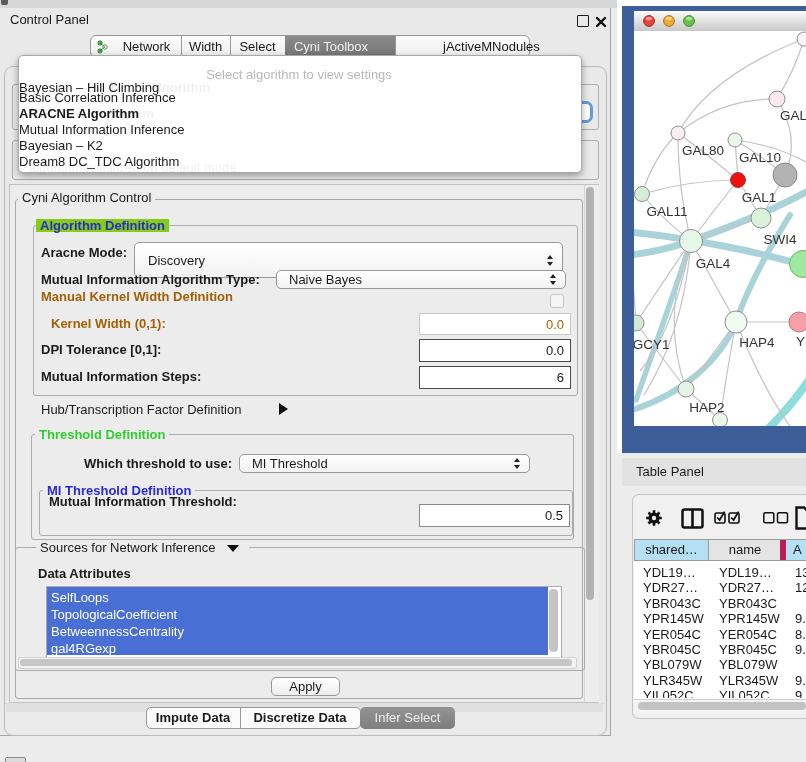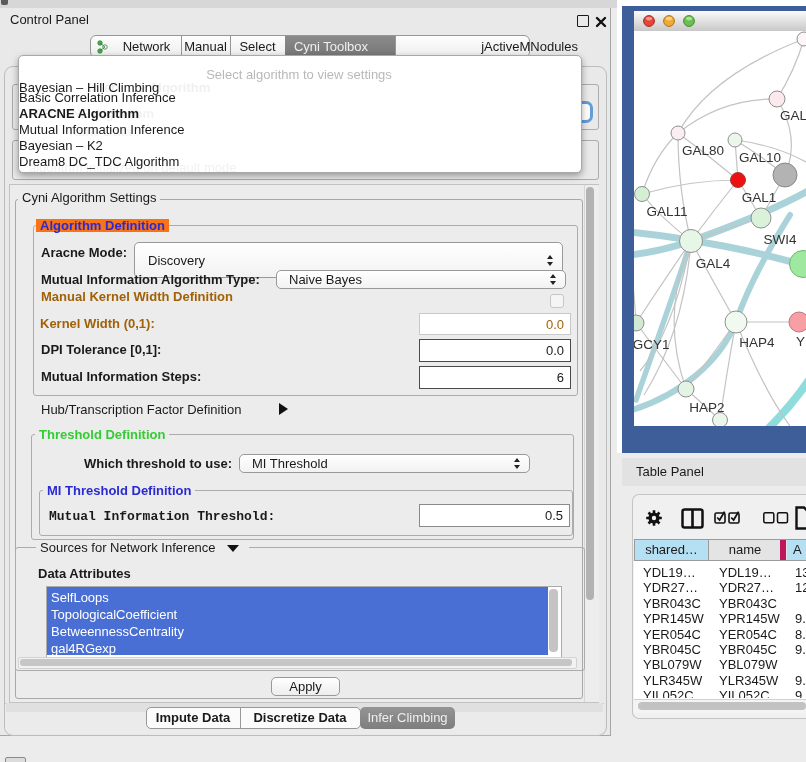--- a/index.html
+++ b/index.html
@@ -38,57 +38,57 @@
 <div class="a" style="left:230px;top:35px;width:1px;height:23px;background:#979797;"></div>
 <div class="a" style="left:285px;top:35px;width:110px;height:23px;background:linear-gradient(#8b8b8b,#757575);border-top:1px solid #979797;border-bottom:1px solid #979797;box-sizing:border-box;"></div>
 <div class="a" style="left:395px;top:35px;width:1px;height:23px;background:#979797;"></div>
 <svg class="a" style="left:96px;top:40px;" width="13" height="14" viewBox="0 0 13 14">
     <circle cx="4" cy="3" r="2.2" fill="#4caf50" stroke="#2e7d32" stroke-width="0.8"></circle>
     <circle cx="9" cy="7" r="2.2" fill="#fff" stroke="#2e7d32" stroke-width="0.8"></circle>
     <circle cx="4" cy="11" r="2.2" fill="#4caf50" stroke="#2e7d32" stroke-width="0.8"></circle>
     <path d="M4 3 L9 7 L4 11" stroke="#2e7d32" stroke-width="0.8" fill="none"></path>
   </svg>
 <div class="a" style="left:112px;top:35px;width:69px;height:23px;line-height:23px;text-align:center;">Network</div>
-<div class="a" style="left:181px;top:35px;width:49px;height:23px;line-height:23px;text-align:center;">Manual</div>
+<div class="a" style="left:181px;top:35px;width:49px;height:23px;line-height:23px;text-align:center;">Width</div>
 <div class="a" style="left:230px;top:35px;width:55px;height:23px;line-height:23px;text-align:center;">Select</div>
 <div class="a" style="left:285px;top:35px;width:92px;height:23px;line-height:23px;text-align:center;color:#efefef;">Cyni Toolbox</div>
-<div class="a" style="left:395px;top:35px;width:135px;height:23px;line-height:23px;text-align:right;padding-left:48px;">jActiveMNodules</div>
+<div class="a" style="left:395px;top:35px;width:135px;height:23px;line-height:23px;text-align:left;padding-left:48px;">jActiveMNodules</div>
 
 <div class="a" style="left:4px;top:66px;width:601px;height:668px;border:1px solid #bcbcbc;border-radius:9px;background:#e9e9e9;"></div>
 
 <div class="gbox" style="left:12px;top:84px;width:585px;height:44px;"></div>
 <div class="gbox" style="left:12px;top:140px;width:585px;height:38px;"></div>
 <div class="a" style="left:560px;top:101px;width:33px;height:22px;background:#fff;border:3px solid #639cd9;border-radius:7px;box-sizing:border-box;"></div>
 
 <div class="a" style="left:9px;top:184px;width:590px;height:519px;border:1px solid #c2c2c2;background:#ececec;box-sizing:border-box;"></div>
 
 <div class="a" style="left:584px;top:185px;width:14px;height:517px;background:#ededed;border-left:1px solid #d6d6d6;"></div>
 <div class="a" style="left:586px;top:187px;width:8px;height:413px;background:#b2b2b2;border-radius:4px;"></div>
 
 <div class="gbox" style="left:15px;top:199px;width:566px;height:498px;border-color:#a8a8a8;"></div>
-<div class="glab" style="left:18px;top:191px;background:#ececec;">Cyni Algorithm Settings</div>
+<div class="glab" style="left:18px;top:191px;background:#ececec;">Cyni Algorithm Control</div>
 
 <div class="gbox" style="left:33px;top:225px;width:543px;height:169px;"></div>
-<div class="glab b" style="left:36px;top:219px;color:#2a2ad2;background:#f97316;">Algorithm Definition</div>
+<div class="glab b" style="left:36px;top:219px;color:#2a2ad2;background:#84cc16;">Algorithm Definition</div>
 
 <div class="a b" style="left:41px;top:244px;height:17px;line-height:17px;">Aracne Mode:</div>
 <div class="combo" style="left:134px;top:242px;width:429px;height:36px;box-sizing:border-box;">
     <span class="t" style="left:13px;">Discovery</span>
     <span class="arr"></span>
   </div>
 <div class="a b" style="left:41px;top:271px;height:17px;line-height:17px;">Mutual Information Algorithm Type:</div>
 <div class="combo" style="left:276px;top:270px;width:290px;height:19px;box-sizing:border-box;">
     <span class="t" style="left:12px;">Naive Bayes</span>
     <span class="arr"></span>
   </div>
 
 <div class="a b gray" style="left:41px;top:289px;height:16px;line-height:16px;">Manual Kernel Width Definition</div>
 <div class="a" style="left:550px;top:294px;width:12px;height:12px;background:#f5f5f5;border:1px solid #c6c6c6;border-radius:3px;"></div>
 
-<div class="a b gray" style="left:40px;top:316px;height:16px;line-height:16px;text-align:right;">Kernel Width (0,1):</div>
+<div class="a b gray" style="left:51px;top:316px;height:16px;line-height:16px;text-align:right;">Kernel Width (0,1):</div>
 <div class="field gray" style="left:419px;top:313px;width:152px;height:22px;border:1px solid #c9c9c9;">0.0</div>
 
 <div class="a b" style="left:41px;top:342px;height:16px;line-height:16px;">DPI Tolerance [0,1]:</div>
 <div class="field" style="left:419px;top:339px;width:152px;height:23px;border:1.5px solid #4a4a4a;">0.0</div>
 
 <div class="a b" style="left:41px;top:369px;height:16px;line-height:16px;">Mutual Information Steps:</div>
 <div class="field" style="left:419px;top:366px;width:152px;height:23px;border:1.5px solid #4a4a4a;">6</div>
 
 <div class="a" style="left:41px;top:402px;height:16px;line-height:16px;">Hub/Transcription Factor Definition</div>
 <svg class="a" style="left:277px;top:402px;" width="12" height="14" viewBox="0 0 12 14">
@@ -98,21 +98,21 @@
 <div class="gbox" style="left:31px;top:434px;width:541px;height:104px;"></div>
 <div class="glab b" style="left:35px;top:428px;color:#33cc33;background:#ececec;">Threshold Definition</div>
 <div class="a b" style="left:82px;top:455px;width:150px;height:17px;line-height:17px;text-align:right;">Which threshold to use:</div>
 <div class="combo" style="left:239px;top:454px;width:291px;height:19px;box-sizing:border-box;">
     <span class="t" style="left:12px;">MI Threshold</span>
     <span class="arr"></span>
   </div>
 
 <div class="gbox" style="left:39px;top:490px;width:532px;height:44px;"></div>
 <div class="glab b" style="left:43px;top:484px;color:#2a2ad2;background:#ececec;">MI Threshold Definition</div>
-<div class="a b" style="left:49px;top:509px;height:16px;line-height:16px;font-family:Liberation Mono, monospace;">Mutual Information Threshold:</div>
+<div class="a b" style="left:49px;top:494px;height:16px;line-height:16px;">Mutual Information Threshold:</div>
 <div class="field" style="left:419px;top:504px;width:151px;height:23px;border:1px solid #8a8a8a;">0.5</div>
 
 <div class="gbox" style="left:15px;top:547px;width:568px;height:122px;"></div>
 <div class="glab" style="left:36px;top:541px;width:205px;background:#ececec;">Sources for Network Inference</div>
 <svg class="a" style="left:226px;top:543px;" width="14" height="10" viewBox="0 0 14 10">
     <path d="M1 2 L13 2 L7 9 Z" fill="#111"></path>
   </svg>
 <div class="a b" style="left:38px;top:566px;height:16px;line-height:16px;">Data Attributes</div>
 
 <div class="a" style="left:46px;top:586px;width:514px;height:70px;background:#fff;border:1px solid #ababab;"></div>
@@ -127,21 +127,21 @@
 <div class="a" style="left:20px;top:659px;width:552px;height:7px;background:#c6c6c6;border-radius:3px;"></div>
 
 <div class="a" style="left:271px;top:677px;width:67px;height:17px;background:linear-gradient(#ffffff,#ededed);border:1px solid #999;border-radius:5px;text-align:center;line-height:17px;">Apply</div>
 
 <div class="a" style="left:5px;top:703px;width:599px;height:30px;background:#ebebeb;border-radius:0 0 8px 8px;border-top:1px solid #cacaca;"></div>
 <div class="a" style="left:6px;top:703px;width:597px;height:9px;background:#e0e0e0;"></div>
 <div class="a" style="left:146px;top:707px;width:215px;height:22px;background:#fbfbfb;border:1px solid #989898;border-radius:5px;box-sizing:border-box;"></div>
 <div class="a" style="left:240px;top:707px;width:1px;height:22px;background:#989898;"></div>
 <div class="a b" style="left:146px;top:707px;width:94px;height:22px;line-height:22px;text-align:center;">Impute Data</div>
 <div class="a b" style="left:240px;top:707px;width:120px;height:22px;line-height:22px;text-align:center;">Discretize Data</div>
-<div class="a" style="left:360px;top:707px;width:95px;height:22px;background:linear-gradient(#949494,#7e7e7e);border-radius:5px;color:#efefef;text-align:center;line-height:22px;">Infer Climbing</div>
+<div class="a" style="left:360px;top:707px;width:95px;height:22px;background:linear-gradient(#949494,#7e7e7e);border-radius:5px;color:#efefef;text-align:center;line-height:22px;">Infer Select</div>
 
 <div class="a" style="left:18px;top:55px;width:562px;height:116px;background:#fff;border:1px solid #a8a8a8;border-radius:5px;box-shadow:0 3px 7px rgba(0,0,0,0.35);"></div>
 <div class="a" style="left:18px;top:67px;width:562px;height:16px;text-align:center;color:#b9b9b9;">Select algorithm to view settings</div>
 
 <div class="a b" style="left:88px;top:80px;color:rgba(130,130,130,0.12);">Inference Algorithm</div>
 <div class="a b" style="left:34px;top:106px;color:rgba(130,130,130,0.10);">ARACNE Algorithm</div>
 <div class="a b" style="left:67px;top:124px;color:rgba(130,130,130,0.09);">Table Data</div>
 <div class="a" style="left:29px;top:160px;color:rgba(130,130,130,0.11);">algorithm initialized on default mode</div>
 
 <div class="a" style="left:19px;top:80px;height:16px;line-height:16px;">Bayesian – Hill Climbing</div>

